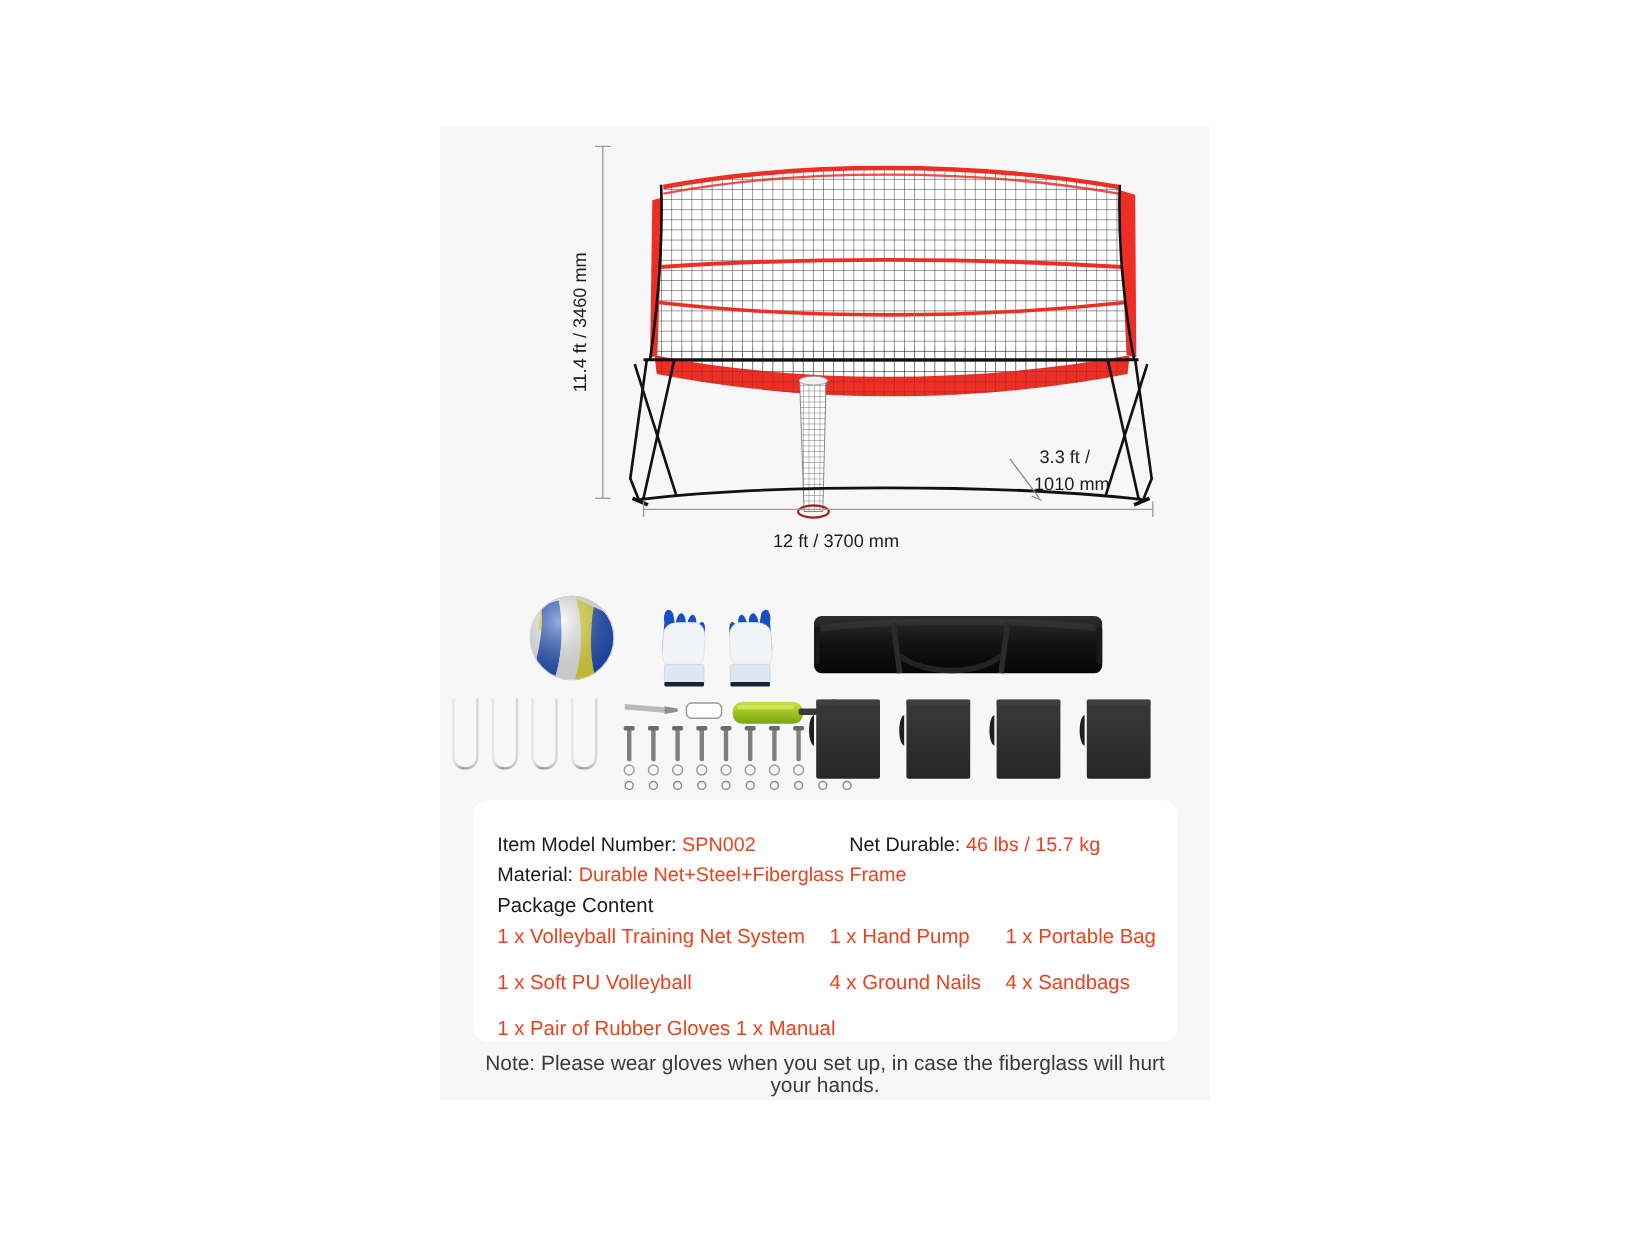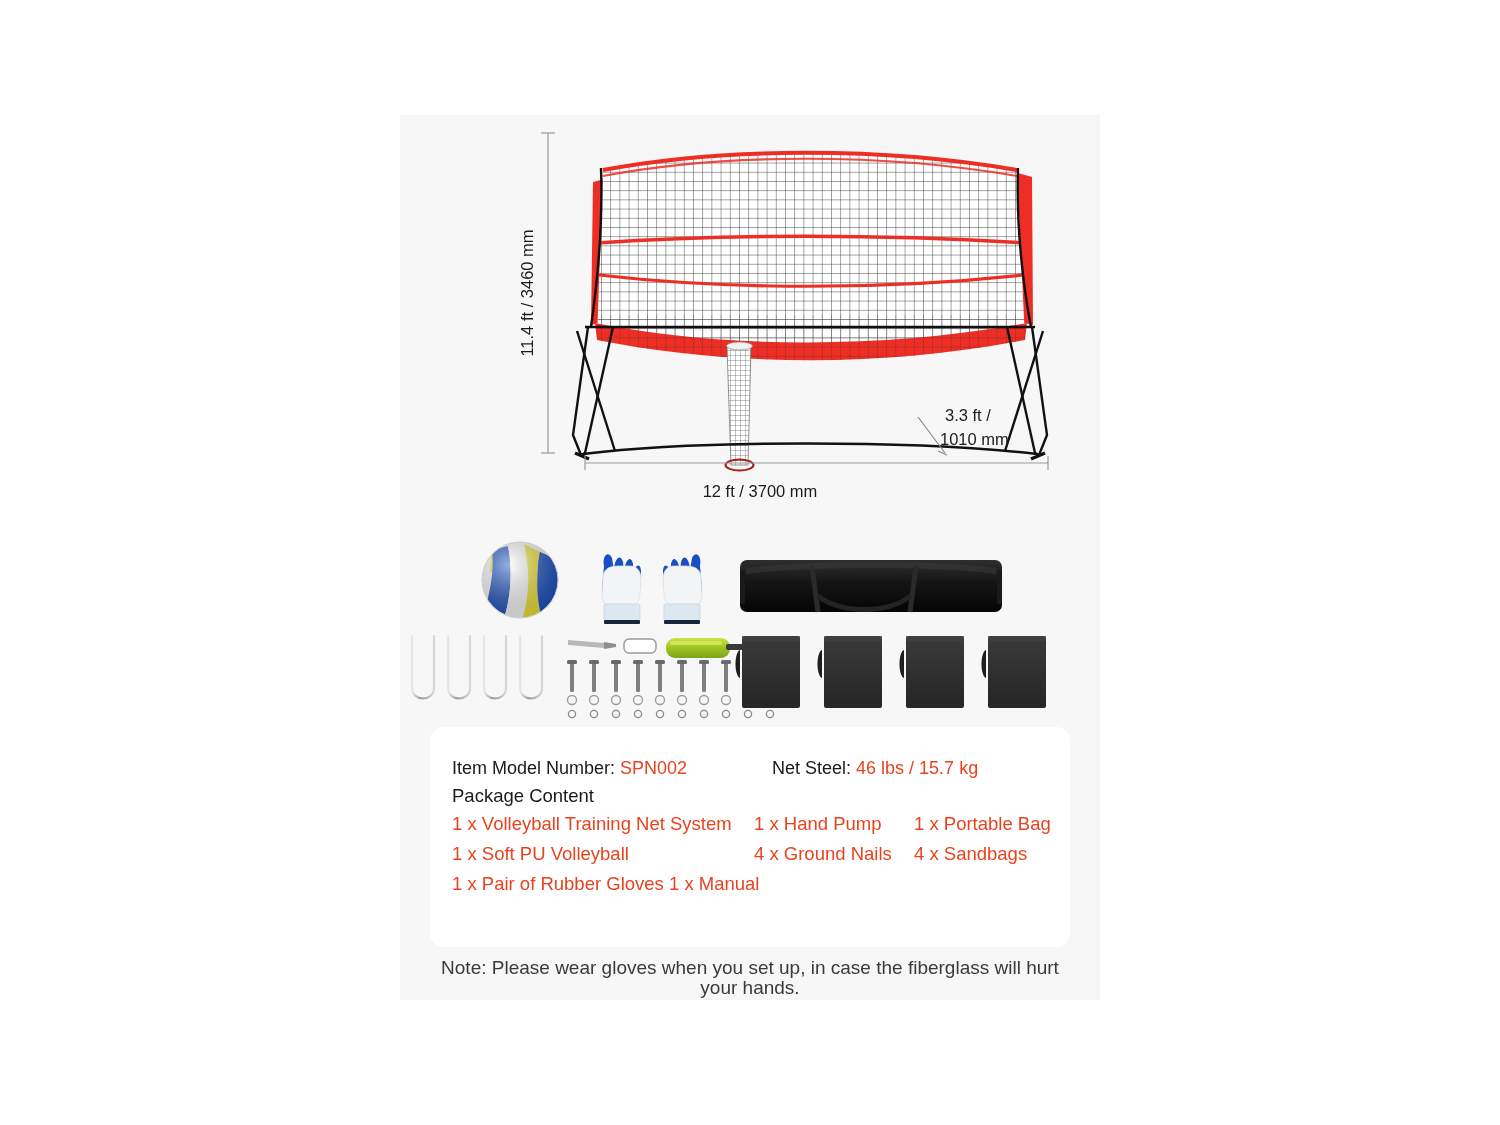--- a/index.html
+++ b/index.html
@@ -52,21 +52,21 @@
   .pkg-title {
     font-size: 18.5px;
     color: #1a1a1a;
     line-height: 27px;
   }
 
   .pkg-grid {
     margin-top: 2px;
     display: grid;
     grid-template-columns: 302px 160px auto;
-    row-gap: 4px;
+    row-gap: 16px;
   }
   .pkg-item {
     font-size: 18.5px;
     color: #e8431f;
     line-height: 26px;
     white-space: nowrap;
   }
 
   
   .note {
@@ -390,25 +390,29 @@
 
   <div class="spec-card">
     <div class="spec-inner">
 
       <div class="spec-row-top">
         <div class="left spec-line">
           <span>Item Model Number:</span>
           <span class="val">SPN002</span>
         </div>
         <div class="spec-line">
-          <span>Net Steel:</span>
+          <span>Net Durable:</span>
           <span class="val">46 lbs / 15.7 kg</span>
         </div>
       </div>
 
+      <div class="spec-line">
+        <span>Material:</span>
+        <span class="val">Durable Net+Steel+Fiberglass Frame</span>
+      </div>
 
       <div class="pkg-title">Package Content</div>
 
       <div class="pkg-grid">
         <div class="pkg-item">1 x Volleyball Training Net System</div>
         <div class="pkg-item">1 x Hand Pump</div>
         <div class="pkg-item">1 x Portable Bag</div>
         <div class="pkg-item">1 x Soft PU Volleyball</div>
         <div class="pkg-item">4 x Ground Nails</div>
         <div class="pkg-item">4 x Sandbags</div>

